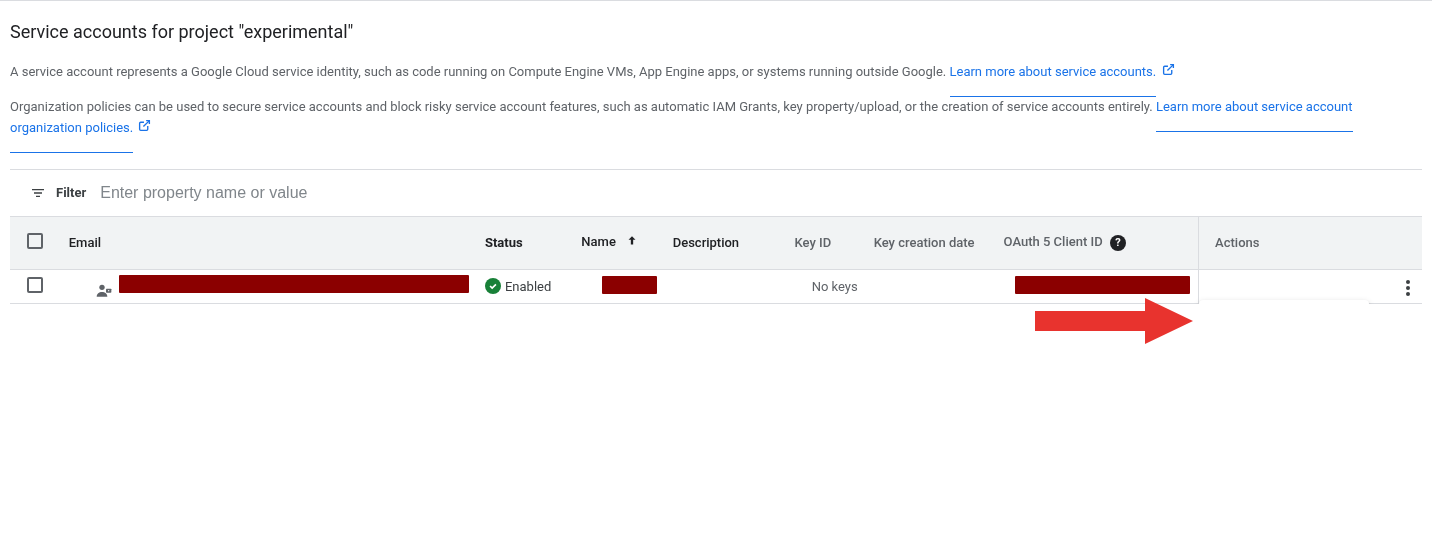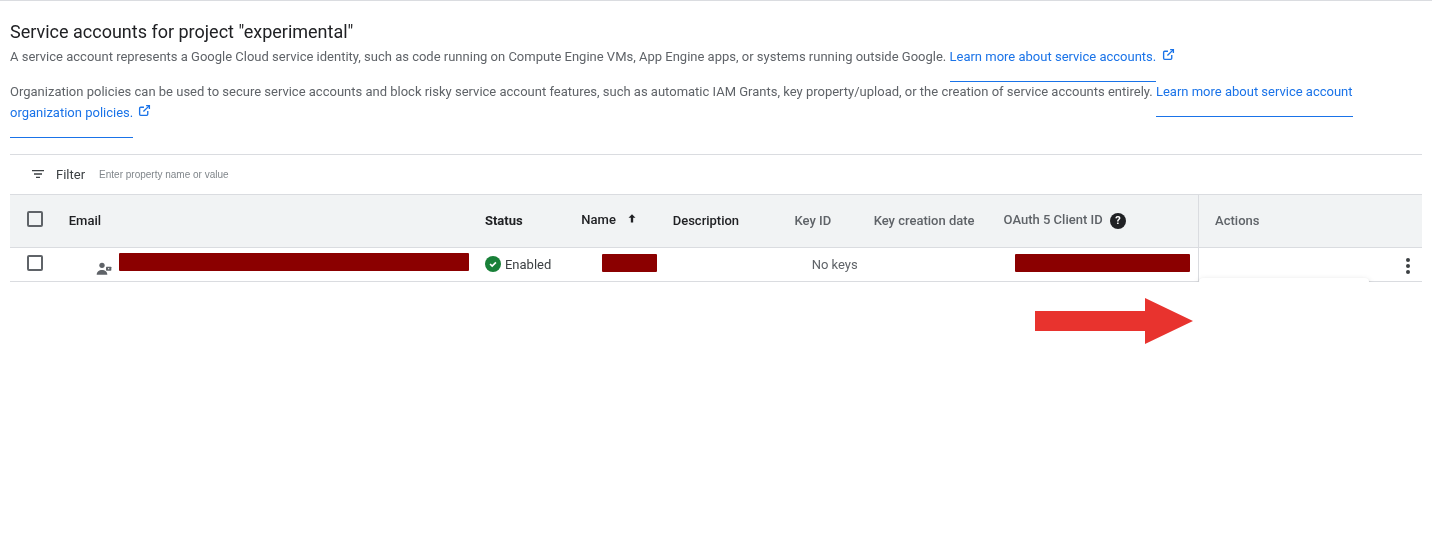--- a/index.html
+++ b/index.html
@@ -14,21 +14,21 @@
     border-top: 1px solid #dadce0;
     padding: 0;
   }
   .header-section {
     padding: 20px 10px 16px 10px;
   }
   .page-title {
     font-size: 18px;
     font-weight: 400;
     color: #202124;
-    margin-bottom: 5px;
+    margin-bottom: 20px;
   }
   .description-line {
     font-size: 13px;
     color: #5f6368;
     line-height: 1.6;
     margin-bottom: 14px;
   }
   .description-line a {
     color: #1a73e8;
     text-decoration: none;
@@ -47,28 +47,28 @@
   .filter-bar {
     display: flex;
     align-items: center;
     padding: 10px 10px 10px 30px;
     gap: 10px;
   }
   .filter-icon {
     display: inline-flex;
   }
   .filter-label {
-    font-weight: 400;
+    font-weight: 700;
     font-size: 13px;
     color: #3c4043;
   }
   .filter-input {
     border: none;
     outline: none;
-    font-size: 10px;
+    font-size: 16px;
     color: #5f6368;
     flex: 1;
     padding: 4px;
   }
   .filter-input::placeholder { color: #80868b; }
 
   table.data-table {
     width: calc(100% - 20px);
     margin: 0 10px;
     border-collapse: collapse;

